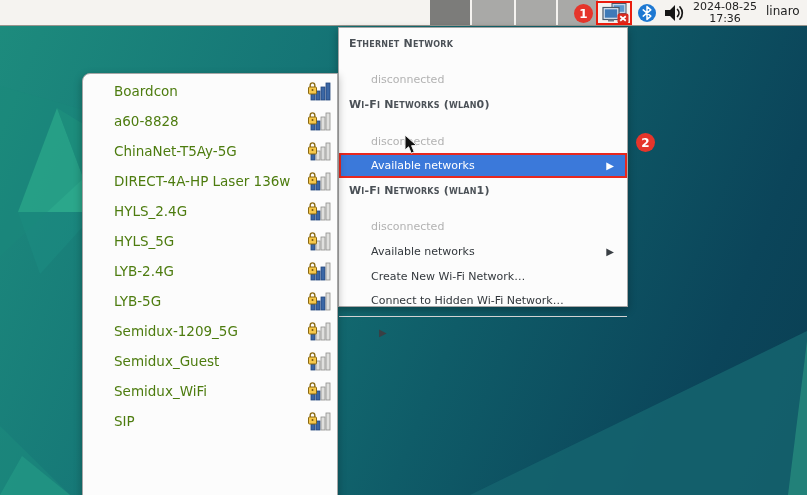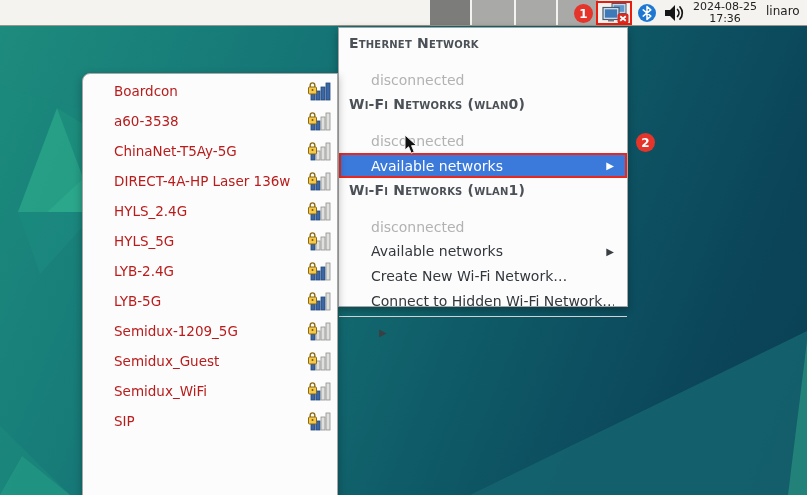--- a/index.html
+++ b/index.html
@@ -21,35 +21,35 @@
     font-size:11px; line-height:12px; color:#222; }
   .username { position:absolute; left:766px; top:4px; font-size:12px; color:#222; }
 
   
   .menu { position:absolute; background:#fcfcfc; border:1px solid #a6a6a6;
     box-shadow:0 3px 8px rgba(0,0,0,.3); z-index:10; }
   .main-menu { left:338px; top:27px; width:290px; height:280px; padding-top:3px; }
   .submenu { left:82px; top:73px; width:256px; height:440px; border-radius:8px 0 0 0; padding-top:2px; }
 
   .menu-row { height:24.6px; display:flex; align-items:center; padding:0 13px 0 10px; }
-  .menu-row .label { flex:1; font-size:14px; white-space:nowrap; overflow:hidden; }
+  .menu-row .label { flex:1; font-size:11px; white-space:nowrap; overflow:hidden; }
   .menu-row.header .label { font-weight:bold; font-variant:small-caps; color:#4b5157; letter-spacing:.2px; }
   .menu-row.status { padding-left:32px;margin-top:12px; }
   .menu-row.status .label { color:#b2b2b2; }
   .menu-row.item { padding-left:32px; color:#33383d; }
   .menu-row.item .label { color:#33383d; }
   .menu-row.item.highlighted { background:#3b79da; }
   .menu-row.item.highlighted .label { color:#ffffff; }
   .menu-row.item.annotated { outline:2px solid #e8281e; outline-offset:-2px; }
   .submenu-arrow { font-size:10px; color:#3a3f44; margin-left:8px; }
   .highlighted .submenu-arrow { color:#ffffff; }
   .menu-sep { height:1px; background:#d2d2d2; margin:3px 0; }
 
   .wifi-row { height:30px; display:flex; align-items:center; padding:0 6px 0 31px; }
-  .wifi-row .label { flex:1; font-size:13.5px; color:#b91c1c; white-space:nowrap; overflow:hidden; }
+  .wifi-row .label { flex:1; font-size:13.5px; color:#4d7c0f; white-space:nowrap; overflow:hidden; }
   .wifi-row svg { flex:0 0 auto; }
 
   
   .anno-rect { position:absolute; border:2px solid #ea1c0d; z-index:20; pointer-events:none; }
   .badge { position:absolute; width:19px; height:19px; border-radius:50%; background:#e5352b;
     color:#fff; font-size:12px; font-weight:bold; display:flex; align-items:center;
     justify-content:center; z-index:21; }
   .cursor { position:absolute; z-index:30; }
 </style>
 </head>
@@ -158,21 +158,21 @@
           <rect x="4" y="13" width="4" height="6" fill="#3b67a5" stroke="#24477c" stroke-width="0.8"></rect>
           <rect x="9" y="10" width="4" height="9" fill="#3b67a5" stroke="#24477c" stroke-width="0.8"></rect>
           <rect x="14" y="6" width="4" height="13" fill="#3b67a5" stroke="#24477c" stroke-width="0.8"></rect>
           <rect x="19" y="2" width="4" height="17" fill="#3b67a5" stroke="#24477c" stroke-width="0.8"></rect>
           <path d="M3.2 6 V4.2 a2.3 2.3 0 0 1 4.6 0 V6" stroke="#8a6a14" stroke-width="1.4" fill="none"></path>
           <rect x="1.5" y="6" width="8" height="7" rx="1" fill="#f6c84c" stroke="#8a6a14"></rect>
           <circle cx="5.5" cy="9" r="1" fill="#7a5c10"></circle>
         </svg>
       </div>
       <div class="wifi-row">
-        <span class="label">a60-3538</span>
+        <span class="label">a60-8828</span>
         <svg width="24" height="20" viewBox="0 0 24 20">
           <rect x="4" y="13" width="4" height="6" fill="#3b67a5" stroke="#24477c" stroke-width="0.8"></rect>
           <rect x="9" y="10" width="4" height="9" fill="#3b67a5" stroke="#24477c" stroke-width="0.8"></rect>
           <rect x="14" y="6" width="4" height="13" fill="#e0e0de" stroke="#8f8f8d" stroke-width="0.8"></rect>
           <rect x="19" y="2" width="4" height="17" fill="#e0e0de" stroke="#8f8f8d" stroke-width="0.8"></rect>
           <path d="M3.2 6 V4.2 a2.3 2.3 0 0 1 4.6 0 V6" stroke="#8a6a14" stroke-width="1.4" fill="none"></path>
           <rect x="1.5" y="6" width="8" height="7" rx="1" fill="#f6c84c" stroke="#8a6a14"></rect>
           <circle cx="5.5" cy="9" r="1" fill="#7a5c10"></circle>
         </svg>
       </div>

